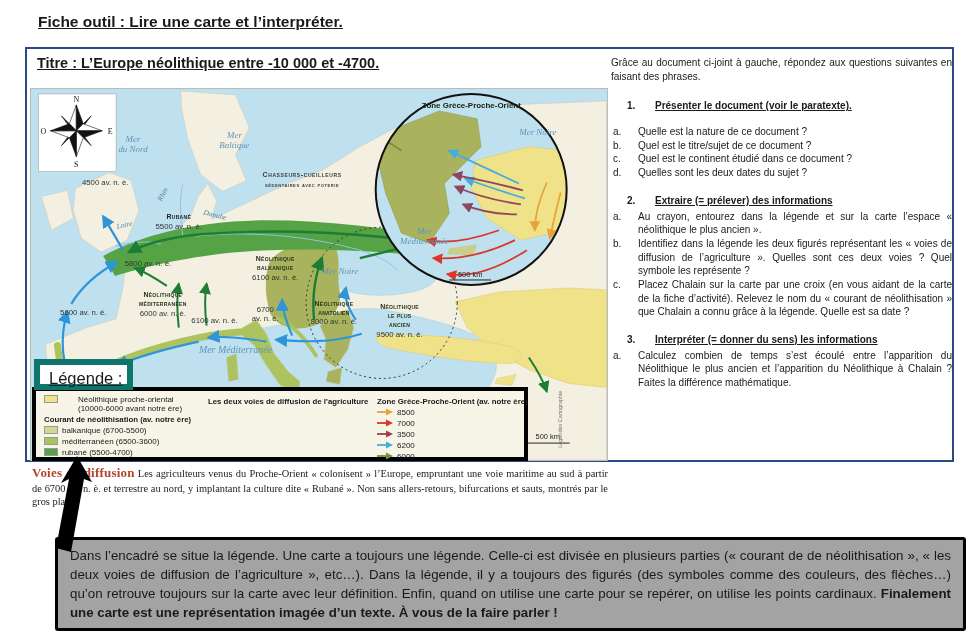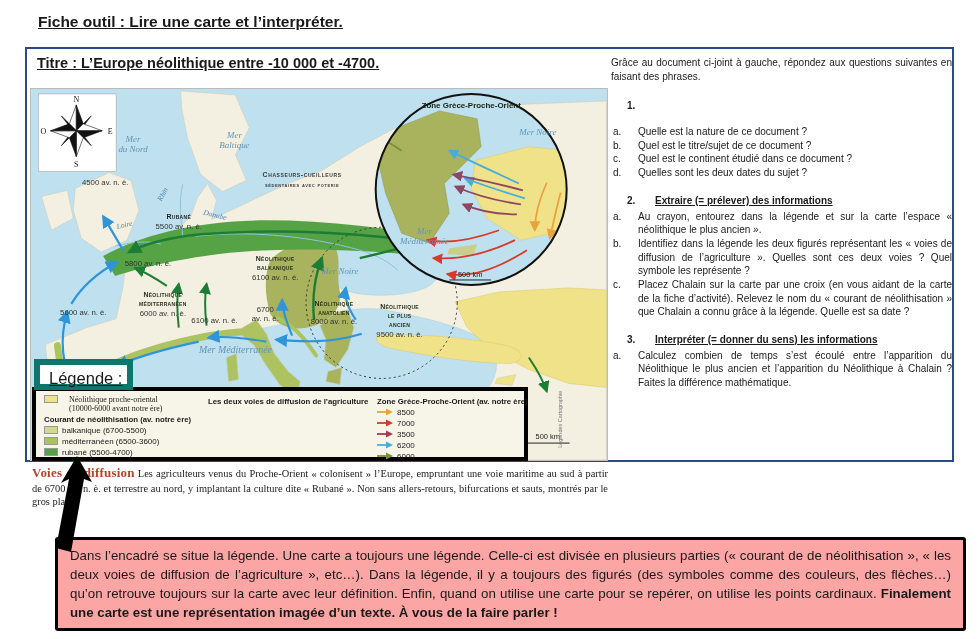--- a/index.html
+++ b/index.html
@@ -17,35 +17,35 @@
   .caption .lead { font-weight:bold; color:#b2452c; font-size:13px; letter-spacing:.2px; }
 
   #legend-title-box { position:absolute; left:7px; top:302px; width:99px; height:31px; background:#fff; border:6px solid #0f766e; z-index:6; font-size:16.5px; text-decoration:underline; padding:4px 0 12px 9px;margin-top:8px; }
   #legend-box { position:absolute; left:5px; top:338px; width:496px; height:74px; background:#f7f4e8; border:4px solid #000; z-index:5; font-size:8px; }
   .lg-col1 { position:absolute; left:8px; top:4px; width:165px; }
   .lg-col2 { position:absolute; left:172px; top:4px; width:168px; }
   .lg-col3 { position:absolute; left:341px; top:4px; width:152px; }
   .lg-header { font-weight:bold; font-size:7.8px; white-space:nowrap; margin:2px 0 1px 0; }
   .lg-row { display:flex; align-items:center; gap:4px; height:10px; margin-top:1px; white-space:nowrap; }
   .lg-swatch { width:14px; height:8px; flex:none; border:.5px solid #999; }
-  .lg-row1-label { display:flex; gap:11px;font-family:Liberation Serif, serif; }
+  .lg-row1-label { display:flex; gap:20px; }
   .lg-row1-label .two-line { line-height:1.15; }
   .lg-arrow { flex:none; }
 
   .questions { position:absolute; left:584px; top:7px; width:341px; font-size:10px; line-height:1.37; }
   .q-intro { text-align:justify; margin-bottom:16px; }
   .q-sec-head { display:flex; font-weight:bold; margin:14px 0 12px 16px; }
   .q-sec-head .q-num { width:28px; flex:none; }
   .q-sec-head .q-title { text-decoration:underline; }
   .q-sec-head.tight { margin-bottom:2px; }
   .q-item { display:flex; }
   .q-item .q-letter { width:27px; flex:none; padding-left:2px; }
   .q-item .q-text { flex:1; text-align:justify; }
 
-  #footer-box { position:absolute; left:55px; top:537px; width:911px; height:94px; border:3px solid #000; border-radius:3px; background:#fca5a5; padding:7px 12px; font-size:13.3px; line-height:1.42; text-align:justify; z-index:8; }
+  #footer-box { position:absolute; left:55px; top:537px; width:911px; height:94px; border:3px solid #000; border-radius:3px; background:#a3a3a3; padding:7px 12px; font-size:13.3px; line-height:1.42; text-align:justify; z-index:8; }
   .u { }
   .b { font-weight:bold; }
 
   #big-arrow { position:absolute; left:45px; top:450px; z-index:12; }
 
   
   text { font-family:"Liberation Sans",sans-serif; }
   .sea-label { font-family:"Liberation Serif",serif; font-style:italic; fill:#5e95ba; font-size:9px; text-anchor:middle; }
   .sea-label-lg { font-size:10px; }
   .river-label { font-family:"Liberation Serif",serif; font-style:italic; fill:#4d89ad; font-size:7.5px; text-anchor:middle; }
@@ -330,20 +330,21 @@
     <div class="caption">
       <span class="lead">Voies de diffusion</span><span> Les agriculteurs venus du Proche-Orient « colonisent » l’Europe, empruntant une voie maritime au sud à partir de 6700 av. n. è. et terrestre au nord, y implantant la culture dite « Rubané ». Non sans allers-retours, bifurcations et sauts, montrés par le gros plan.</span>
     </div>
 
     <div class="questions">
       <p class="q-intro">Grâce au document ci-joint à gauche, répondez aux questions suivantes en faisant des phrases.</p>
       <div id="q-sections">
           <div class="q-section">
             <div class="q-sec-head">
               <span class="q-num">1.</span>
+              <span class="q-title">Présenter le document (voir le paratexte).</span>
             </div>
             <div class="q-item">
               <span class="q-letter">a.</span>
               <span class="q-text"><span>Quelle est la nature de ce document ?</span></span>
             </div>
             <div class="q-item">
               <span class="q-letter">b.</span>
               <span class="q-text"><span>Quel est le titre/sujet de ce document ?</span></span>
             </div>
             <div class="q-item">

